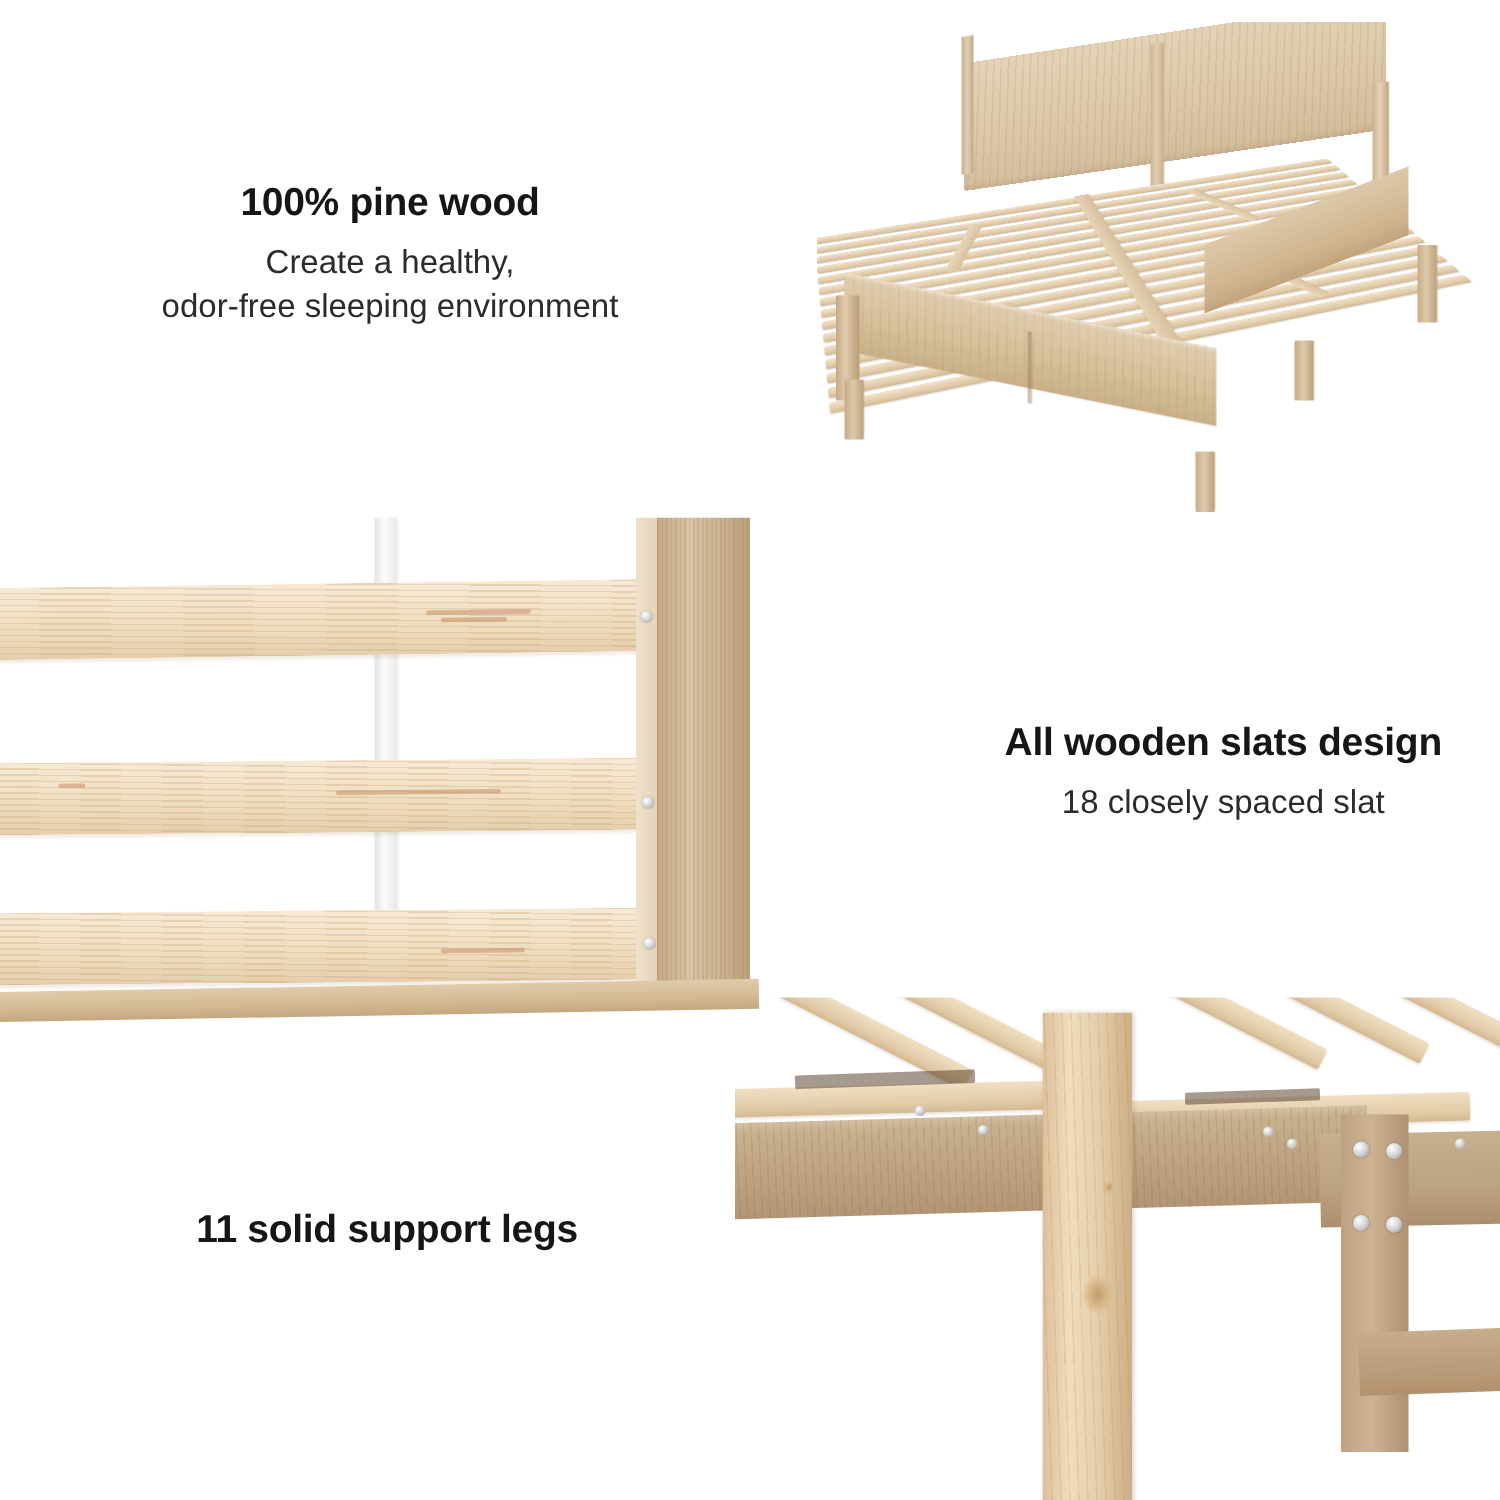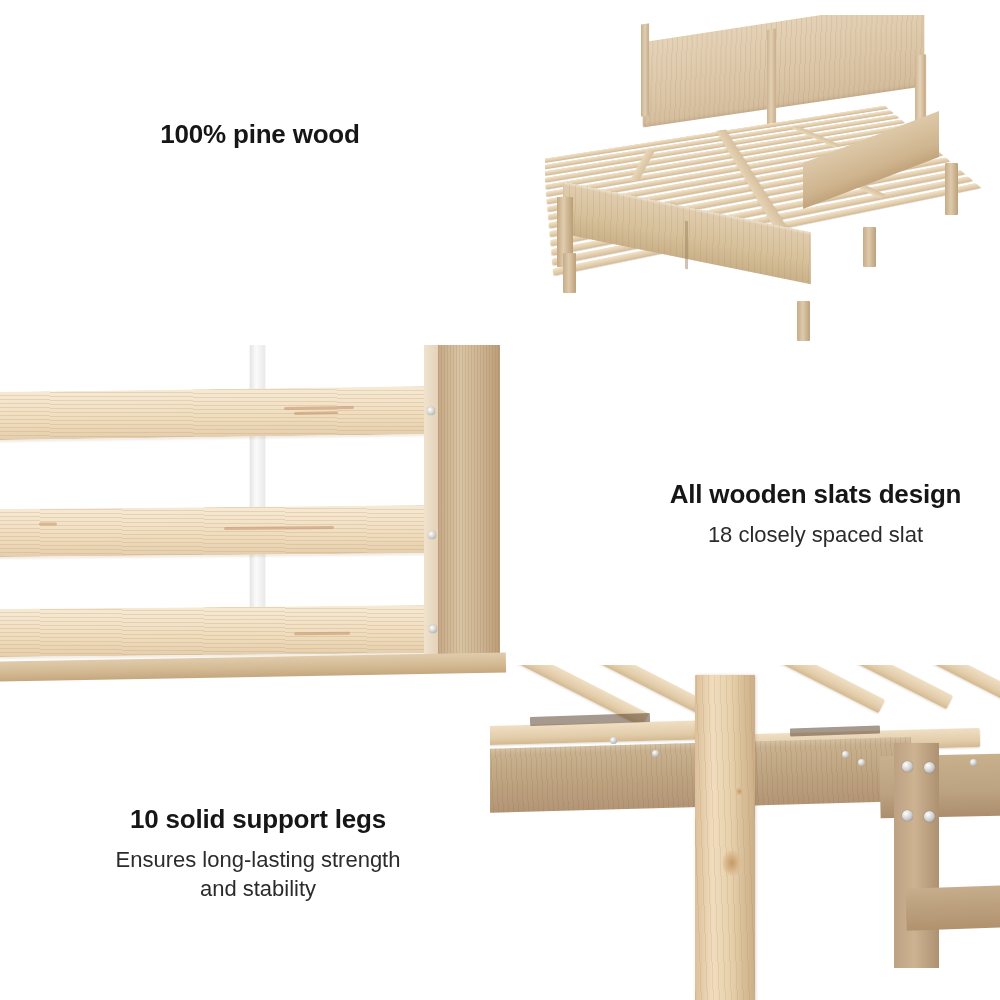--- a/index.html
+++ b/index.html
@@ -337,20 +337,22 @@
       <div class="bed-corner-post" style="left:12px; top:182px"></div>
       <div class="bed-leg" style="left:18px; top:238px"></div>
       <div class="bed-leg" style="left:252px; top:286px"></div>
       <div class="bed-leg" style="left:318px; top:212px"></div>
       <div class="bed-leg" style="left:400px; top:148px; height:52px"></div>
     </div>
   </div>
 
   <div class="feature-block" id="block-pine">
     <div class="feature-title">100% pine wood</div>
+    <div class="feature-sub">Create a healthy,
+odor-free sleeping environment</div>
   </div>
 
   <div class="photo" id="photo-slats">
     <div class="cu-strap"></div>
 
     <div class="cu-slat s1">
       <div class="cu-knot" style="left:290px; top:19px; width:70px"></div>
       <div class="cu-knot" style="left:300px; top:24px; width:44px"></div>
     </div>
     <div class="cu-slat s2">
@@ -407,18 +409,16 @@
     <div class="un-bolt" style="left:434px; top:146px"></div>
 
     <div class="un-screw" style="left:120px; top:72px"></div>
     <div class="un-screw" style="left:162px; top:85px"></div>
     <div class="un-screw" style="left:352px; top:86px"></div>
     <div class="un-screw" style="left:368px; top:94px"></div>
     <div class="un-screw" style="left:480px; top:94px"></div>
   </div>
 
   <div class="feature-block" id="block-legs">
-    <div class="feature-title">10 solid support legs</div>
-    <div class="feature-sub">Ensures long-lasting strength
-and stability</div>
+    <div class="feature-title">11 solid support legs</div>
   </div>
 
 </div>
 
 </body></html>

